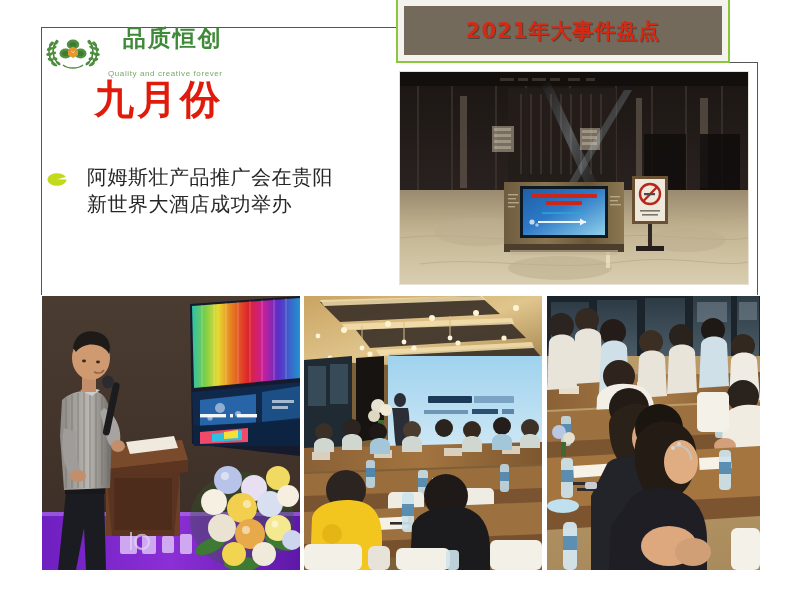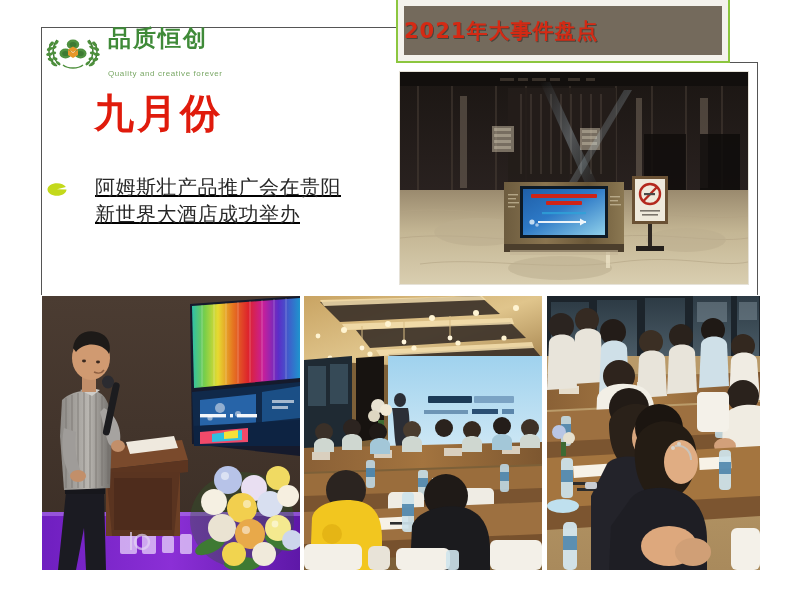--- a/index.html
+++ b/index.html
@@ -58,21 +58,21 @@
     border-top: none;
     box-sizing: border-box;
     background: #f4f2ec;
     padding: 6px;
   }
   #banner-inner {
     width: 100%; height: 100%;
     background: #746a5c;
     display: flex;
     align-items: center;
-    justify-content: flex-start;
+    justify-content: center;
   }
   #banner-text {
     color: #d42a14;
     font-size: 21px;
     font-weight: bold;
     letter-spacing: 1px;
     text-shadow: 1px 1px 0 rgba(0,0,0,0.35);
     font-family: "DejaVu Sans", sans-serif;
     white-space: nowrap;
   }
@@ -91,49 +91,49 @@
     position: relative;
     flex: 0 0 auto;
   }
   #logo-words { display: flex; flex-direction: column; line-height: 1; }
   #logo-cn {
     color: #3f8a38;
     font-size: 23px;
     font-weight: bold;
     letter-spacing: 2px;
     font-family: "DejaVu Sans", sans-serif;
+    text-align: right;
   }
   #logo-en {
     color: #7aa866;
     font-size: 8px;
     letter-spacing: 0.6px;
     margin-top: 20px;
     font-family: "Liberation Sans", sans-serif;
   }
 
   
   #month {
     position: absolute;
-    left: 94px; top: 86px;
+    left: 94px; top: 72px;
     color: #e01b0c;
     font-size: 40px;
     font-weight: bold;
     letter-spacing: 3px;
     font-family: "DejaVu Sans", sans-serif;
   }
 
   
   #bullet-row {
     position: absolute;
-    left: 47px; top: 174px;
+    left: 47px; top: 164px;
     width: 300px;
     display: flex;
     align-items: flex-start;
-    gap: 28px;
-    text-decoration: underline;
+    gap: 20px;
   }
   #bullet-icon {
     width: 20px; height: 13px;
     margin-top: 9px;
     flex: 0 0 auto;
   }
   #bullet-text {
     color: #262626;
     font-size: 20px;
     line-height: 1.34;

